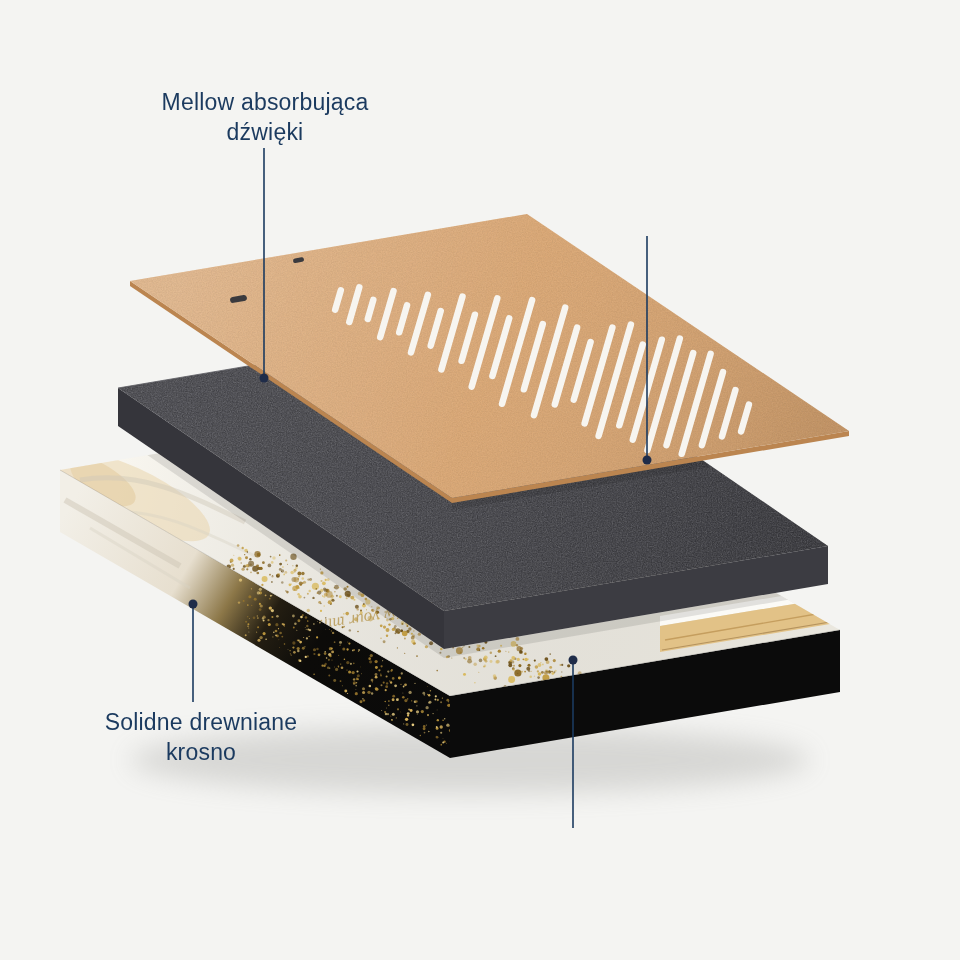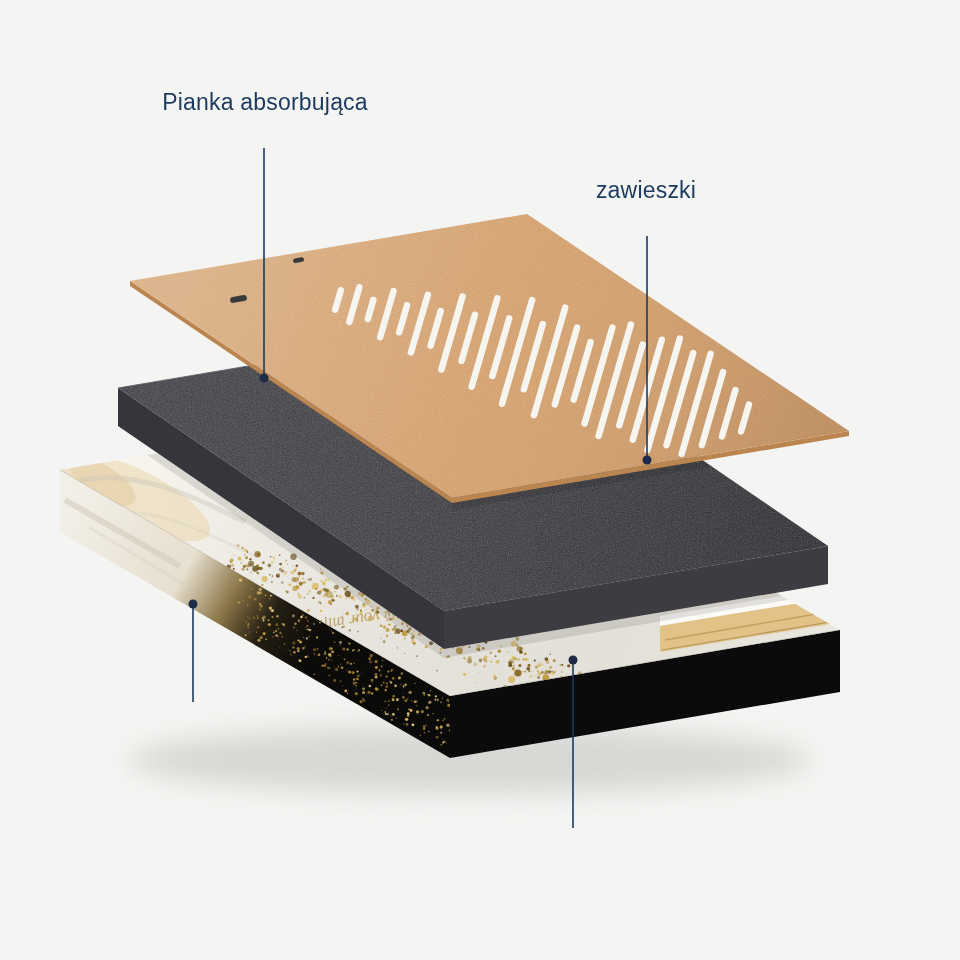--- a/index.html
+++ b/index.html
@@ -916,22 +916,26 @@
 
       <line class="leader" x1="193" y1="702" x2="193" y2="608"></line>
       <circle class="ldot" cx="193" cy="604" r="4.5"></circle>
 
       <line class="leader" x1="573" y1="828" x2="573" y2="664"></line>
       <circle class="ldot" cx="573" cy="660" r="4.5"></circle>
     </g>
   </svg>
 
   <div class="label" style="left:265px;top:88px">
-    <span class="ln">Pianka absorbująca</span>
+    <span class="ln">Mellow absorbująca</span>
+    <span class="ln">dźwięki</span>
   </div>
 
   <div class="label" style="left:646px;top:176px">
-    <span class="ln">zawieszki</span>
   </div>
 
+  <div class="label" style="left:201px;top:708px">
+    <span class="ln">Solidne drewniane</span>
+    <span class="ln">krosno</span>
+  </div>
 
 
 </div>
 
 </body></html>

